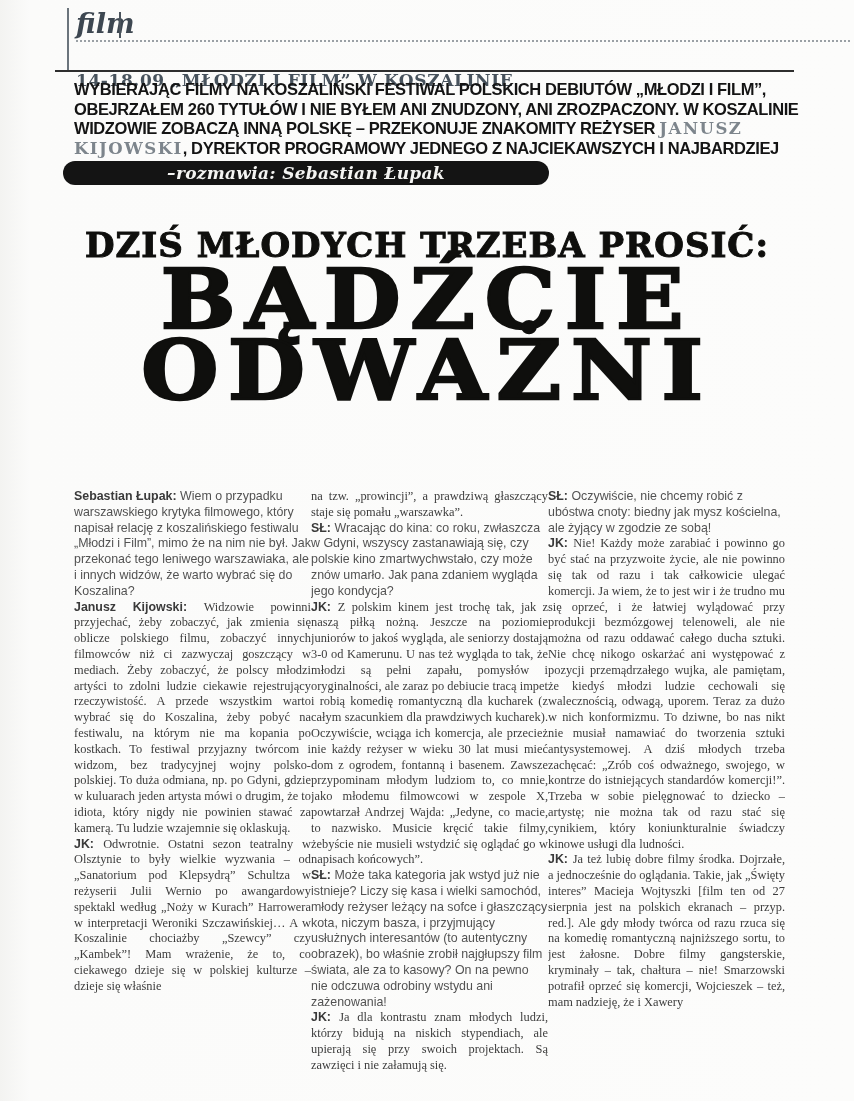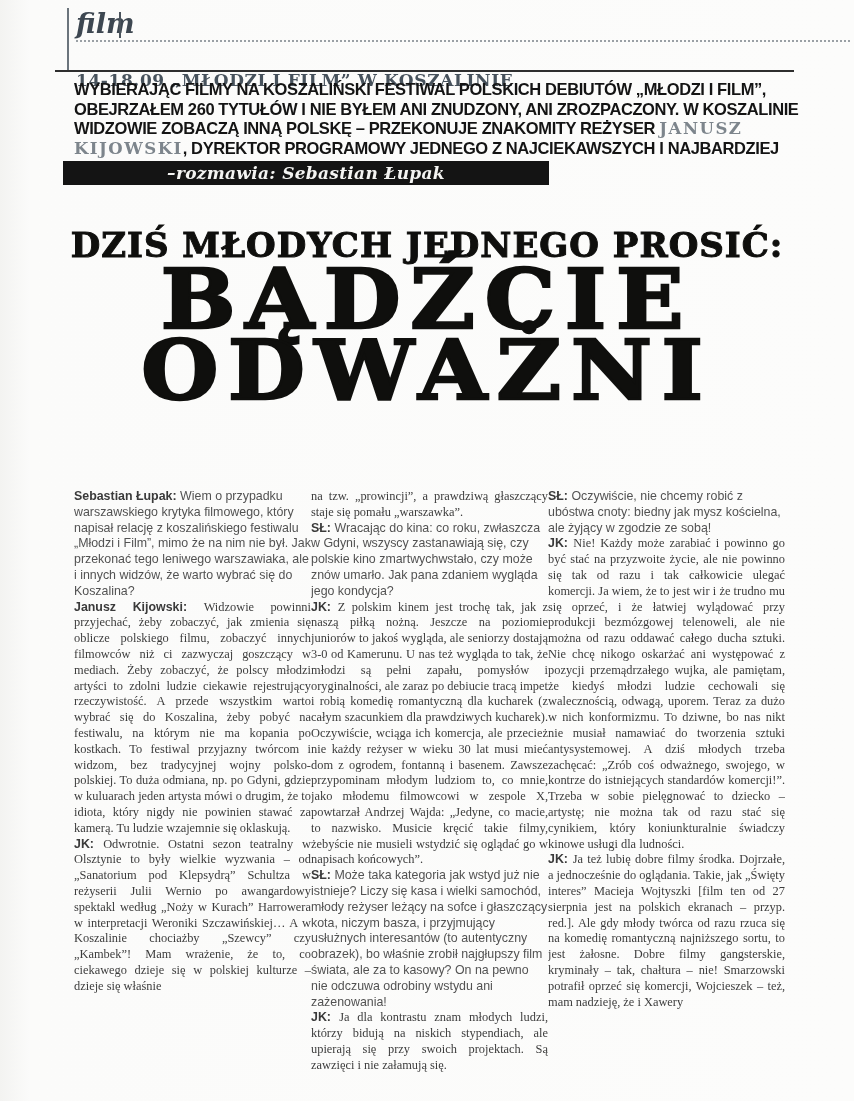--- a/index.html
+++ b/index.html
@@ -54,21 +54,21 @@
     text-transform:uppercase;
   }
   .lead .interviewee{
     font-family:"DejaVu Serif",serif;
     color:#7d858c;letter-spacing:1.5px;
   }
   
   .byline-bar{
     position:absolute;left:63px;top:161px;width:486px;height:24px;
     background:#141414;
-    display:flex;align-items:center;justify-content:center;
+    display:flex;align-items:center;justify-content:center;border-radius:12px;
   }
   .byline{
     font-family:"DejaVu Serif",serif;
     font-style:italic;font-weight:600;
     font-size:17px;color:#f4f4f2;letter-spacing:0.3px;
   }
   
   .headline{
     position:absolute;left:0;top:226px;width:854px;
     text-align:center;color:#0f0f0d;
@@ -127,21 +127,21 @@
   <div class="kicker">14-18.09 „MŁODZI I FILM” W KOSZALINIE</div>
   <div class="main-rule"></div>
 
   <p class="lead"><span>WYBIERAJĄC FILMY NA KOSZALIŃSKI FESTIWAL POLSKICH DEBIUTÓW „MŁODZI I FILM”, OBEJRZAŁEM 260 TYTUŁÓW I NIE BYŁEM ANI ZNUDZONY, ANI ZROZPACZONY. W KOSZALINIE WIDZOWIE ZOBACZĄ INNĄ POLSKĘ – PRZEKONUJE ZNAKOMITY REŻYSER </span><span class="interviewee">JANUSZ KIJOWSKI</span><span>, DYREKTOR PROGRAMOWY JEDNEGO Z NAJCIEKAWSZYCH I NAJBARDZIEJ OPTYMISTYCZNYCH POLSKICH FESTIWALI</span></p>
 
   <div class="byline-bar">
     <span class="byline">–rozmawia: Sebastian Łupak</span>
   </div>
 
   <div class="headline">
-    <div class="headline-kicker">DZIŚ MŁODYCH JEDNEGO PROSIĆ:</div>
+    <div class="headline-kicker">DZIŚ MŁODYCH TRZEBA PROSIĆ:</div>
     <div class="headline-line">BĄDŹCIE</div>
     <div class="headline-line second">ODWAŻNI</div>
   </div>
 
   <div class="columns" id="columns">
       <div class="col">
         <p class="q"><strong>Sebastian Łupak: </strong>Wiem o przypadku warszawskiego krytyka filmowego, który napisał relację z koszalińskiego festiwalu „Młodzi i Film”, mimo że na nim nie był. Jak przekonać tego leniwego warszawiaka, ale i innych widzów, że warto wybrać się do Koszalina?</p>
         <p class="a"><strong>Janusz Kijowski: </strong>Widzowie powinni przyjechać, żeby zobaczyć, jak zmienia się oblicze polskiego filmu, zobaczyć innych filmowców niż ci zazwyczaj goszczący w mediach. Żeby zobaczyć, że polscy młodzi artyści to zdolni ludzie ciekawie rejestrujący rzeczywistość. A przede wszystkim warto wybrać się do Koszalina, żeby pobyć na festiwalu, na którym nie ma kopania po kostkach. To festiwal przyjazny twórcom i widzom, bez tradycyjnej wojny polsko-polskiej. To duża odmiana, np. po Gdyni, gdzie w kuluarach jeden artysta mówi o drugim, że to idiota, który nigdy nie powinien stawać za kamerą. Tu ludzie wzajemnie się oklaskują.</p>
         <p class="a"><strong>JK: </strong>Odwrotnie. Ostatni sezon teatralny w Olsztynie to były wielkie wyzwania – od „Sanatorium pod Klepsydrą” Schultza w reżyserii Julii Wernio po awangardowy spektakl według „Noży w Kurach” Harrowera w interpretacji Weroniki Szczawińskiej… A w Koszalinie chociażby „Szewcy” czy „Kambek”! Mam wrażenie, że to, co ciekawego dzieje się w polskiej kulturze – dzieje się właśnie</p>
       </div>

